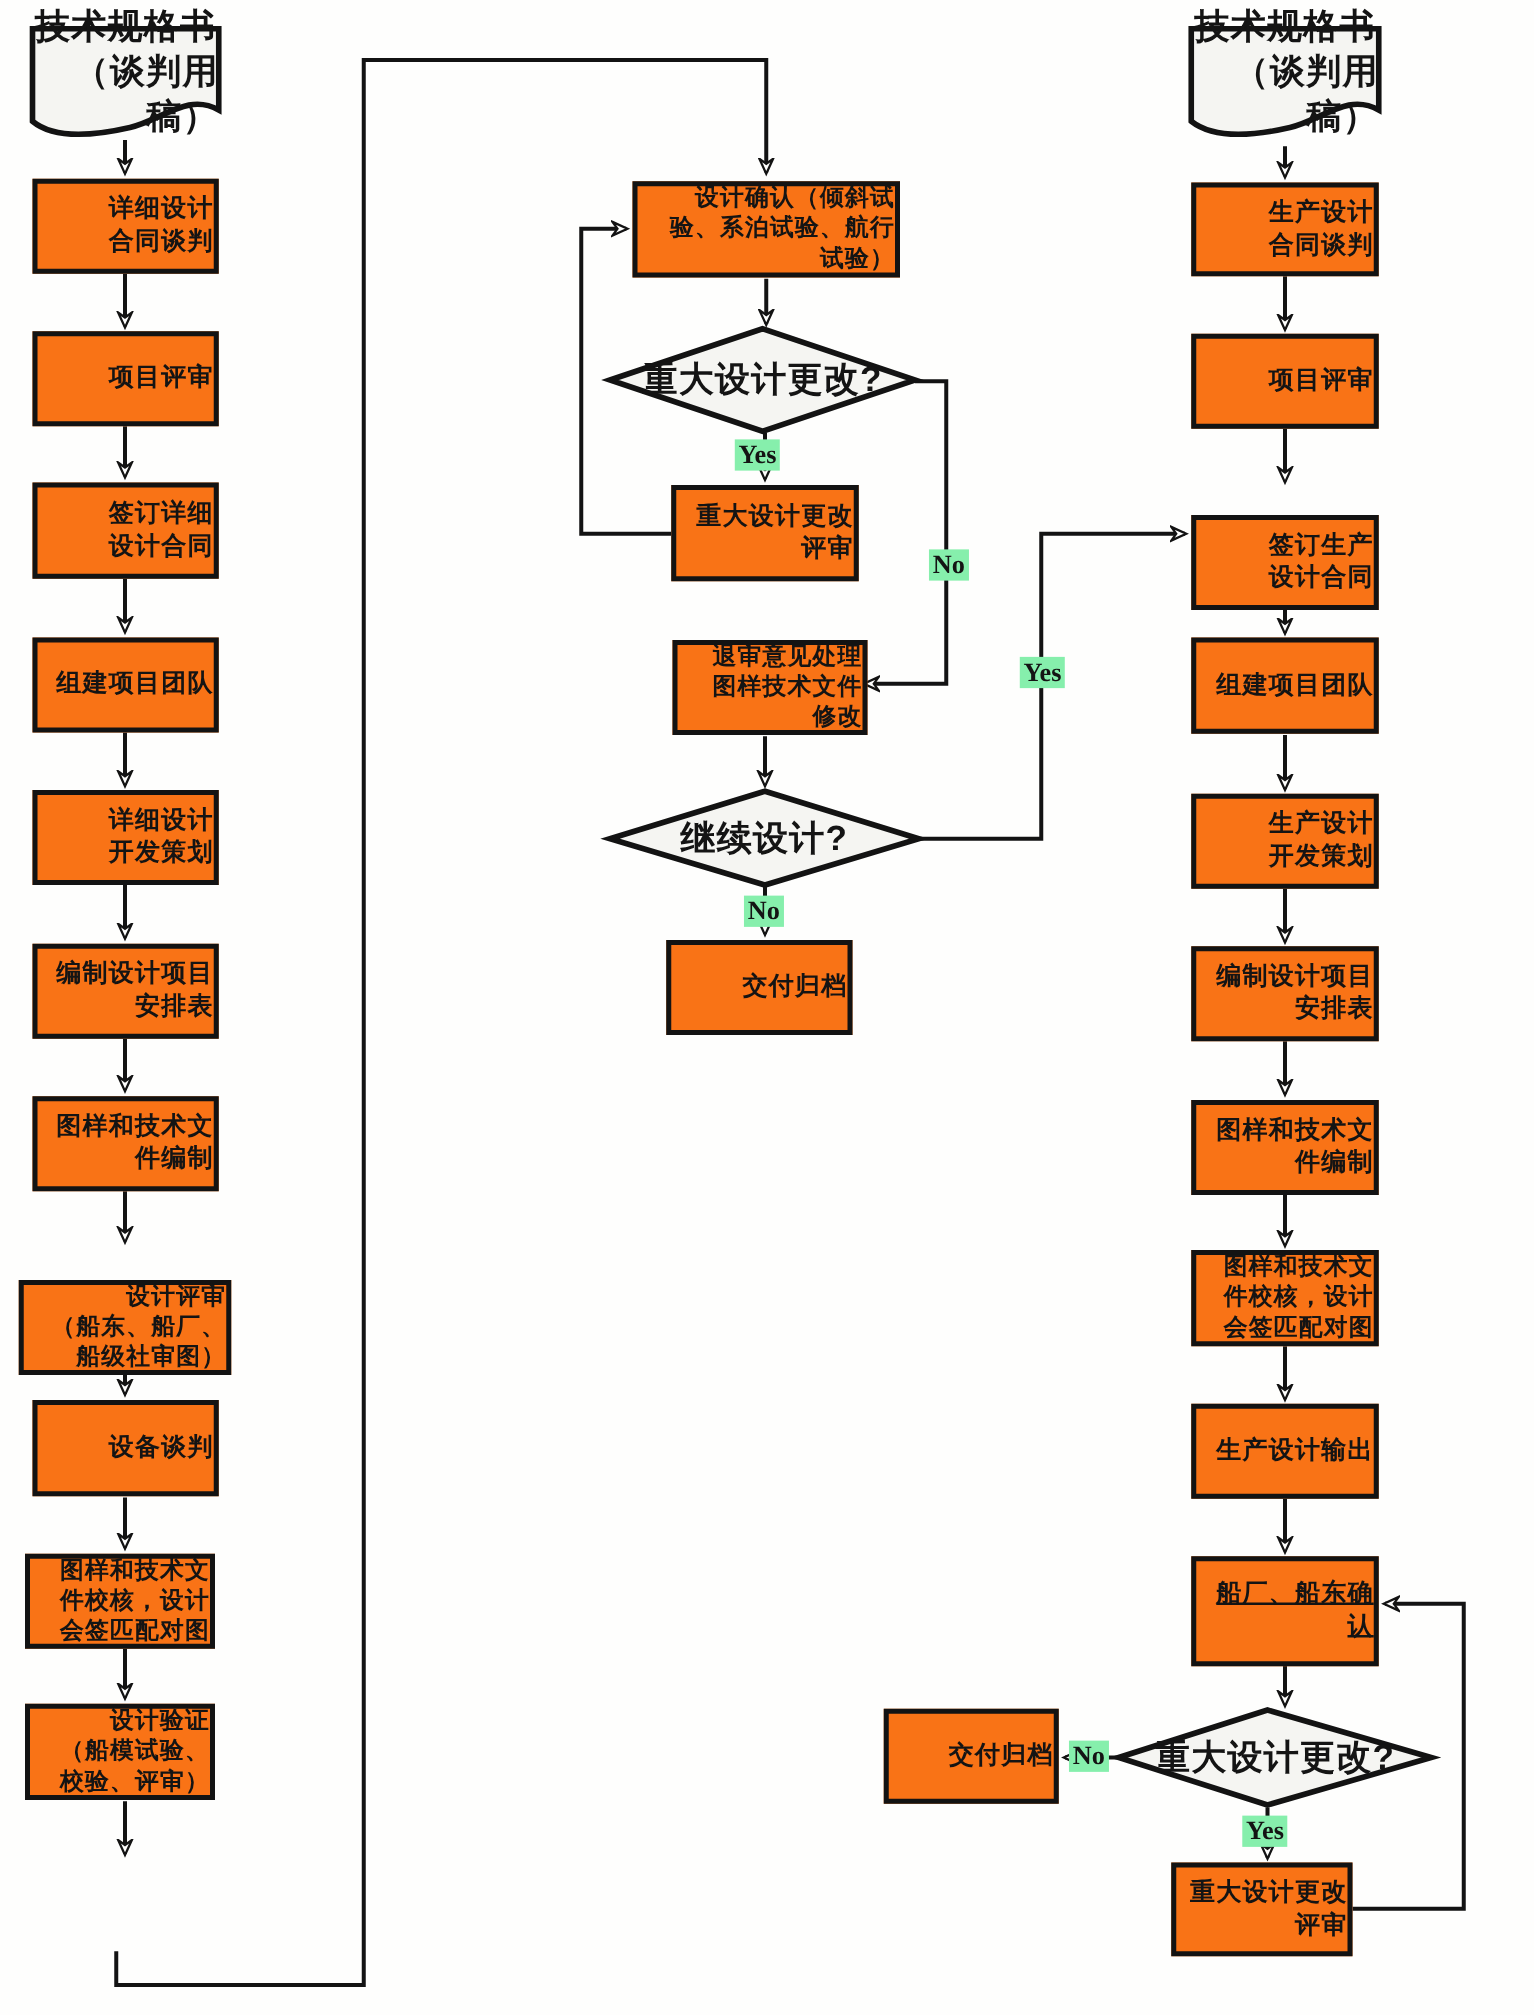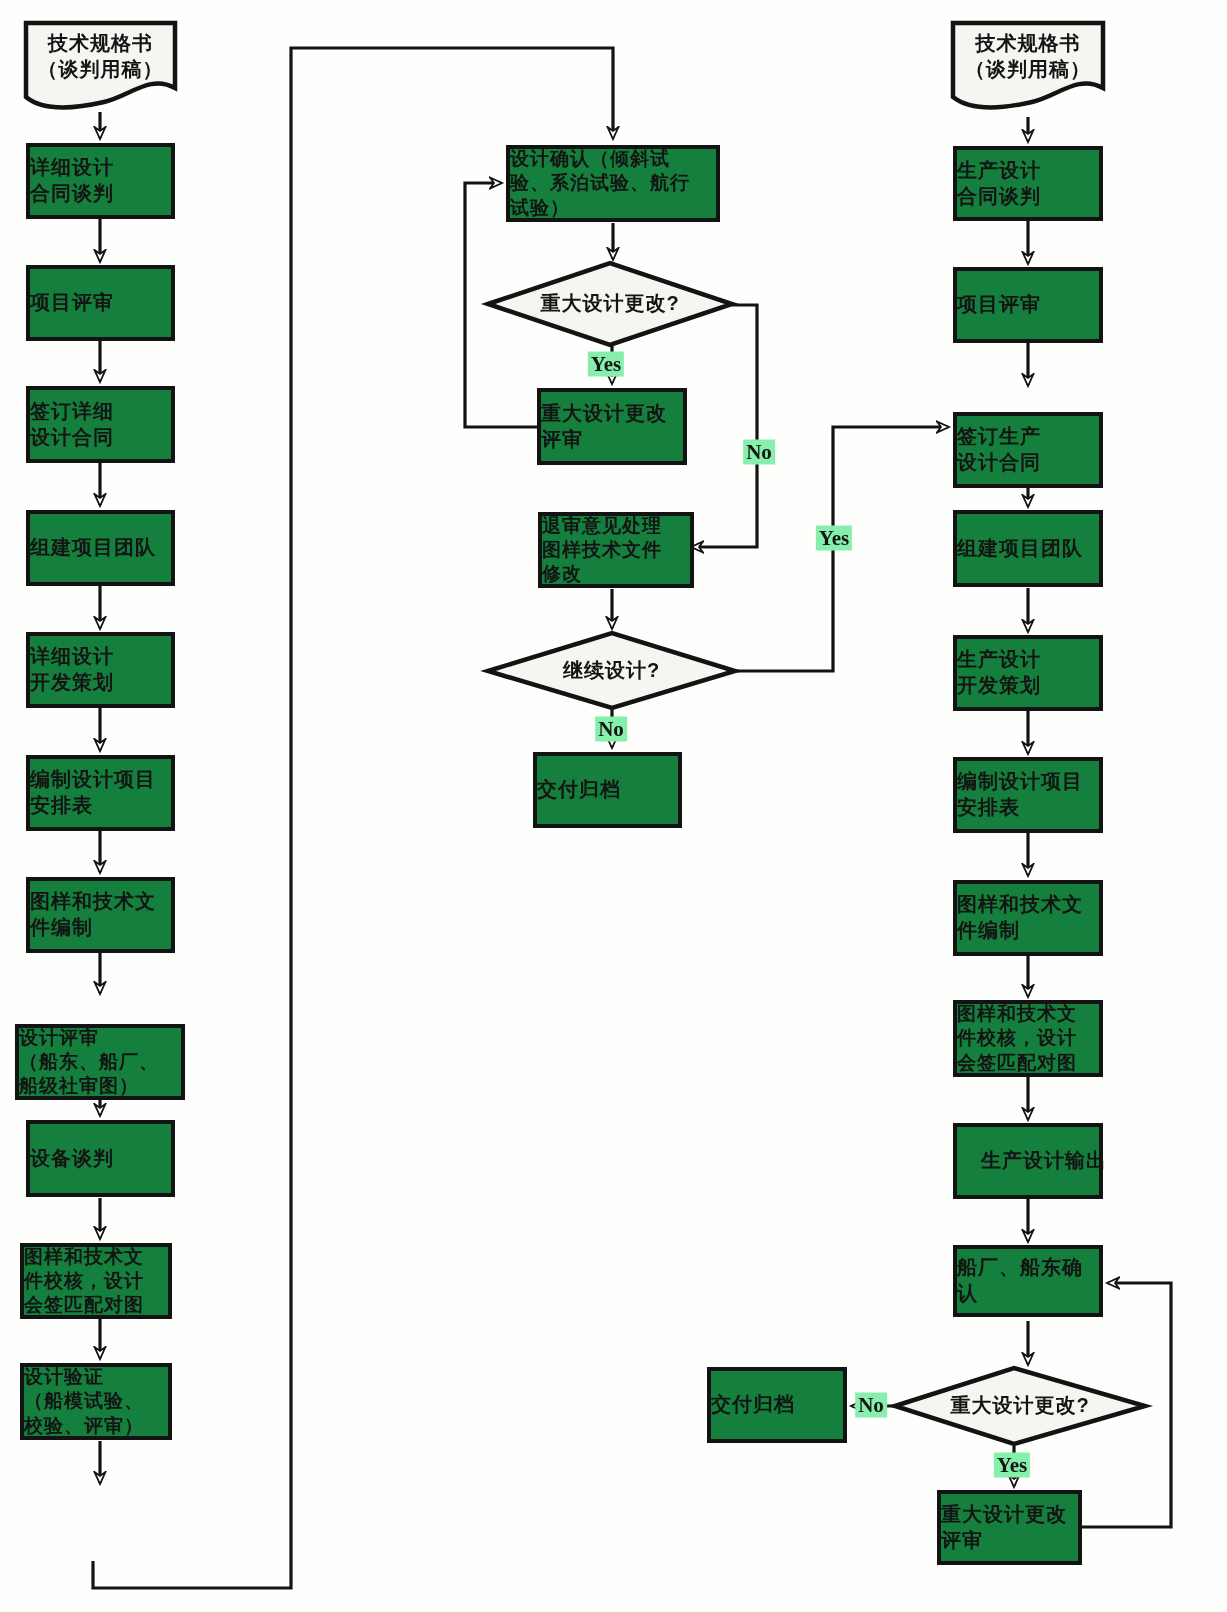--- a/index.html
+++ b/index.html
@@ -4,30 +4,30 @@
 <style>
   html,body{margin:0;padding:0;background:#ffffff;}
   .stage{
     position:relative;width:1227px;height:1612px;background:#fefefd;
     font-family:"Liberation Sans","DejaVu Sans",sans-serif;color:#141414;
     overflow:hidden;
   }
   svg.wires{position:absolute;left:0;top:0;z-index:1;}
   .node{
     position:absolute;z-index:2;box-sizing:border-box;
-    border:4px solid #131313;background:#15803d;
-    display:flex;flex-direction:column;align-items:flex-start;justify-content:center;
+    border:4px solid #131313;background:#f97316;
+    display:flex;flex-direction:column;align-items:flex-end;justify-content:center;
     text-align:center;font-weight:bold;font-size:20px;line-height:1.28;
     letter-spacing:1px;
   }
   .node span{display:block;white-space:nowrap;}
   .ghost{ 
     position:absolute;z-index:2;box-sizing:border-box;border:none;background:transparent;
     display:flex;flex-direction:column;align-items:center;justify-content:center;
-    text-align:left;font-weight:bold;font-size:20px;line-height:1.28;letter-spacing:1px;
+    text-align:right;font-weight:bold;font-size:28px;line-height:1.28;letter-spacing:1px;
   }
   .lbl{
     position:absolute;z-index:3;transform:translate(-50%,-50%);
     background:#86efac;padding:0 3px;
     font-family:"Liberation Serif","DejaVu Serif",serif;
     font-weight:bold;font-size:21px;
   }
 </style>
 </head>
 <body>
@@ -197,21 +197,21 @@
     <span>件编制</span>
   </div>
   <div class="node" style="left:953px;top:1000px;width:150px;height:77px;font-size:19px;">
     <span>图样和技术文</span>
     <span>件校核，设计</span>
     <span>会签匹配对图</span>
   </div>
   <div class="node" style="left:953px;top:1123px;width:150px;height:76px;padding-left:24px;">
     <span>生产设计输出</span>
   </div>
-  <div class="node" style="left:953px;top:1245px;width:150px;height:72px;">
+  <div class="node" style="left:953px;top:1245px;width:150px;height:88px;text-decoration:underline;">
     <span>船厂、船东确</span>
     <span>认</span>
   </div>
   <div class="ghost" style="left:895px;top:1368px;width:250px;height:76px;">
     <span>重大设计更改?</span>
   </div>
   <div class="node" style="left:707px;top:1367px;width:140px;height:76px;">
     <span>交付归档</span>
   </div>
   <div class="node" style="left:937px;top:1490px;width:145px;height:75px;">

